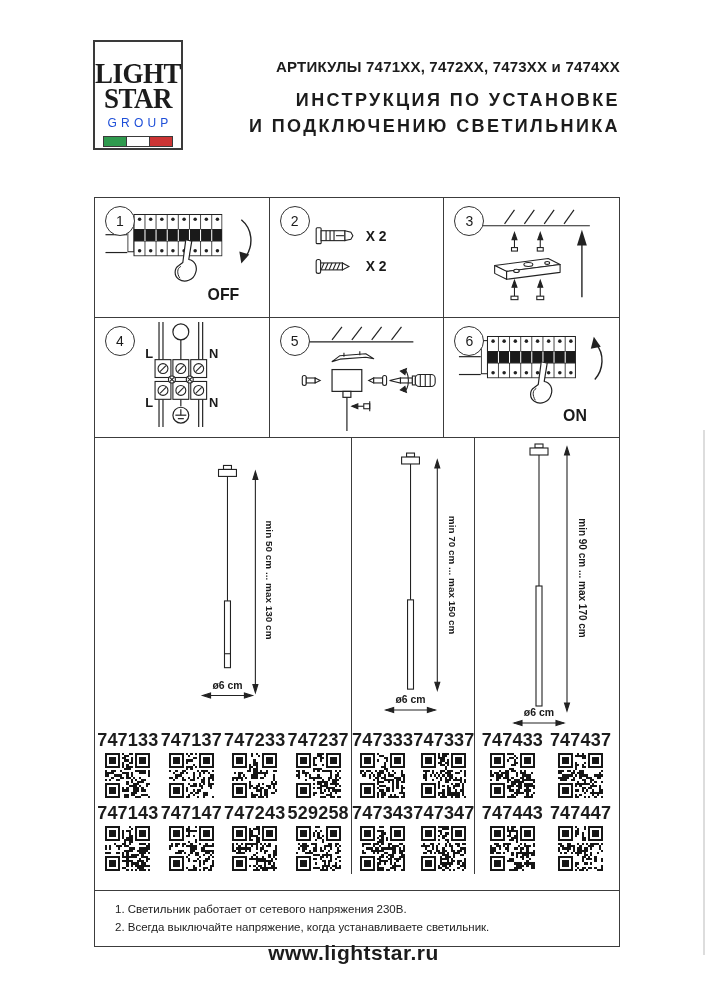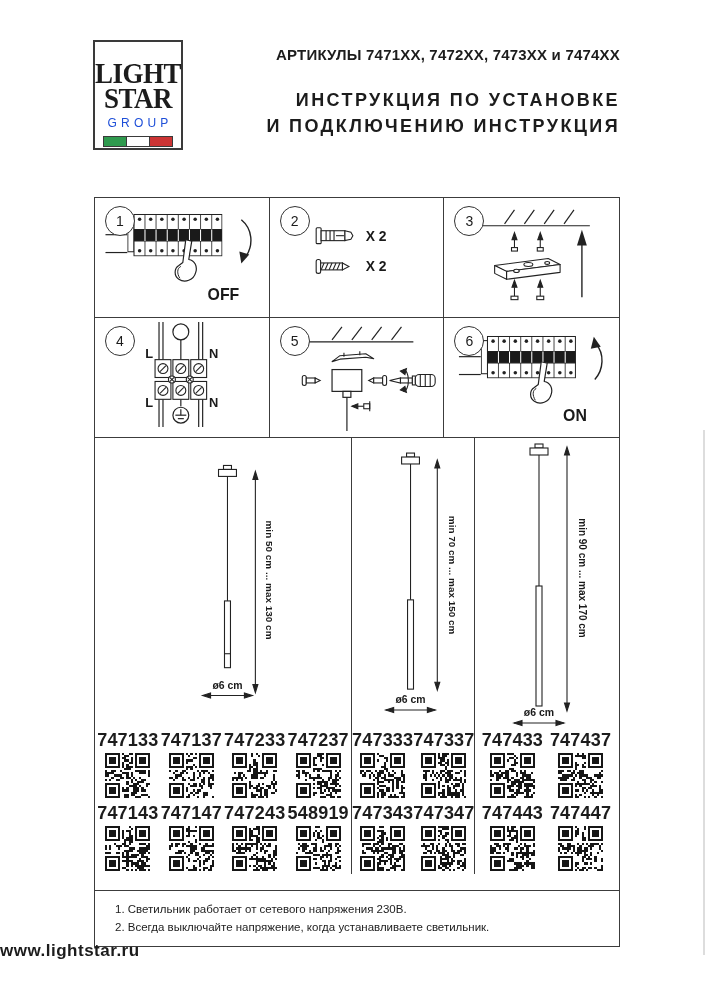--- a/index.html
+++ b/index.html
@@ -8,22 +8,22 @@
   
   .hdr{position:absolute;top:40px;left:93px;width:527px;display:flex;}
   .logo-box{width:90px;height:110px;border:2px solid #3a3a3a;box-sizing:border-box;text-align:center;padding-top:19px;background:#fff;flex:0 0 auto;}
   .logo-word{font-family:"Liberation Serif","DejaVu Serif",serif;font-weight:bold;font-size:27px;line-height:0.93;letter-spacing:-0.5px;display:block;transform:scaleY(1.12);}
   .logo-group{display:block;font-size:12px;letter-spacing:4.2px;margin-top:5px;text-indent:4px;color:#1d4ed8;}
   .flag{display:flex;width:68px;height:9px;margin:6px auto 0;border:1px solid #3a3a3a;box-sizing:content-box;}
   .flag span{flex:1;border-right:1px solid #3a3a3a;}
   .flag span:last-child{border-right:none;}
   .hdr-text{flex:1;text-align:right;padding-top:2px;}
   .series-title{font-size:17px;font-weight:bold;letter-spacing:0.5px;}
-  .articles-line{font-size:15px;font-weight:bold;margin-top:4px;letter-spacing:0.2px;}
-  .instr-title{margin-top:24px;font-size:18px;font-weight:bold;letter-spacing:2.4px;line-height:1.45;}
+  .articles-line{font-size:15px;font-weight:bold;margin-top:16px;letter-spacing:0.2px;}
+  .instr-title{margin-top:12px;font-size:18px;font-weight:bold;letter-spacing:2.4px;line-height:1.45;}
 
   
   .sheet{position:absolute;top:197px;left:94px;width:526px;border:1.5px solid #3c3c3c;box-sizing:border-box;background:#fff;}
   .steps-grid{display:grid;grid-template-columns:1fr 1fr 1fr;}
   .step-cell{height:120px;border-right:1.5px solid #3c3c3c;border-bottom:1.5px solid #3c3c3c;position:relative;box-sizing:border-box;}
   .step-cell.last-col{border-right:none;}
   .step-num{position:absolute;top:8px;left:10px;width:28px;height:28px;border:1.4px solid #333;border-radius:50%;display:flex;align-items:center;justify-content:center;font-size:14px;background:#fff;z-index:2;}
   .diag{position:absolute;inset:0;width:100%;height:100%;}
   .diag text{font-family:"Liberation Sans","DejaVu Sans",sans-serif;font-weight:bold;fill:#1a1a1a;}
 
@@ -38,21 +38,21 @@
   .articles-row{display:flex;justify-content:space-evenly;align-items:flex-start;margin-bottom:3px;}
   .article{text-align:center;}
   .article-num{font-size:18px;font-weight:bold;letter-spacing:0.2px;margin:2px 0 2px;text-align:center;}
   .qr{width:45px;height:45px;margin:0 auto;}
   .qr svg{width:100%;height:100%;fill:#161616;}
 
   
   .notes{border-top:1.5px solid #3c3c3c;padding:9px 10px 9px 20px;font-size:11.5px;line-height:1.6;margin-top:16px;}
 
   
-  .site{position:absolute;top:941px;left:0;width:707px;font-size:17px;font-weight:bold;letter-spacing:0.5px;}
+  .site{position:absolute;top:941px;left:0;width:707px;text-align:center;font-size:21px;font-weight:bold;letter-spacing:0.5px;}
 
   .scan-line{position:absolute;right:2px;top:430px;bottom:45px;width:2px;background:#cfcfcf;opacity:.7;}
 </style>
 </head>
 <body>
 
 <svg width="0" height="0" style="position:absolute" aria-hidden="true">
   <defs>
     <symbol id="sym-breaker" viewBox="0 0 92 41">
       <rect x="0.5" y="4.5" width="6" height="32" fill="#fff" stroke="#222" stroke-width="1"></rect>
@@ -119,21 +119,21 @@
     <span class="flag">
         <span id="fl1" style="background: rgb(47, 154, 78);"></span>
         <span id="fl2" style="background: rgb(255, 255, 255);"></span>
         <span id="fl3" style="background: rgb(204, 52, 52);"></span>
       </span>
   </div>
   <div class="hdr-text">
     <div class="articles-line">АРТИКУЛЫ 7471XX, 7472XX, 7473XX и 7474XX</div>
     <div class="instr-title">
       <div>ИНСТРУКЦИЯ ПО УСТАНОВКЕ</div>
-      <div>И ПОДКЛЮЧЕНИЮ ИНСТРУКЦИЯ</div>
+      <div>И ПОДКЛЮЧЕНИЮ СВЕТИЛЬНИКА</div>
     </div>
   </div>
 </div>
 
 <div class="sheet">
 
   <div class="steps-grid">
 
     <div class="step-cell">
       <div class="step-num">1</div>
@@ -1236,21 +1236,21 @@
                 <rect x="19" y="20" width="1" height="1"></rect>
                 <rect x="0.5" y="0.5" width="6" height="6" fill="none" stroke="#161616" stroke-width="1"></rect>
                 <rect x="2" y="2" width="3" height="3"></rect>
                 <rect x="14.5" y="0.5" width="6" height="6" fill="none" stroke="#161616" stroke-width="1"></rect>
                 <rect x="16" y="2" width="3" height="3"></rect>
                 <rect x="0.5" y="14.5" width="6" height="6" fill="none" stroke="#161616" stroke-width="1"></rect>
                 <rect x="2" y="16" width="3" height="3"></rect>
               </svg></div>
         </div>
         <div class="article">
-          <div class="article-num">548919</div>
+          <div class="article-num">529258</div>
           <div class="qr"><svg viewBox="0 0 21 21" shape-rendering="crispEdges">
                 <rect x="9" y="0" width="1" height="1"></rect>
                 <rect x="10" y="0" width="1" height="1"></rect>
                 <rect x="9" y="2" width="1" height="1"></rect>
                 <rect x="11" y="2" width="1" height="1"></rect>
                 <rect x="8" y="3" width="1" height="1"></rect>
                 <rect x="10" y="3" width="1" height="1"></rect>
                 <rect x="8" y="4" width="1" height="1"></rect>
                 <rect x="10" y="4" width="1" height="1"></rect>
                 <rect x="12" y="4" width="1" height="1"></rect>

